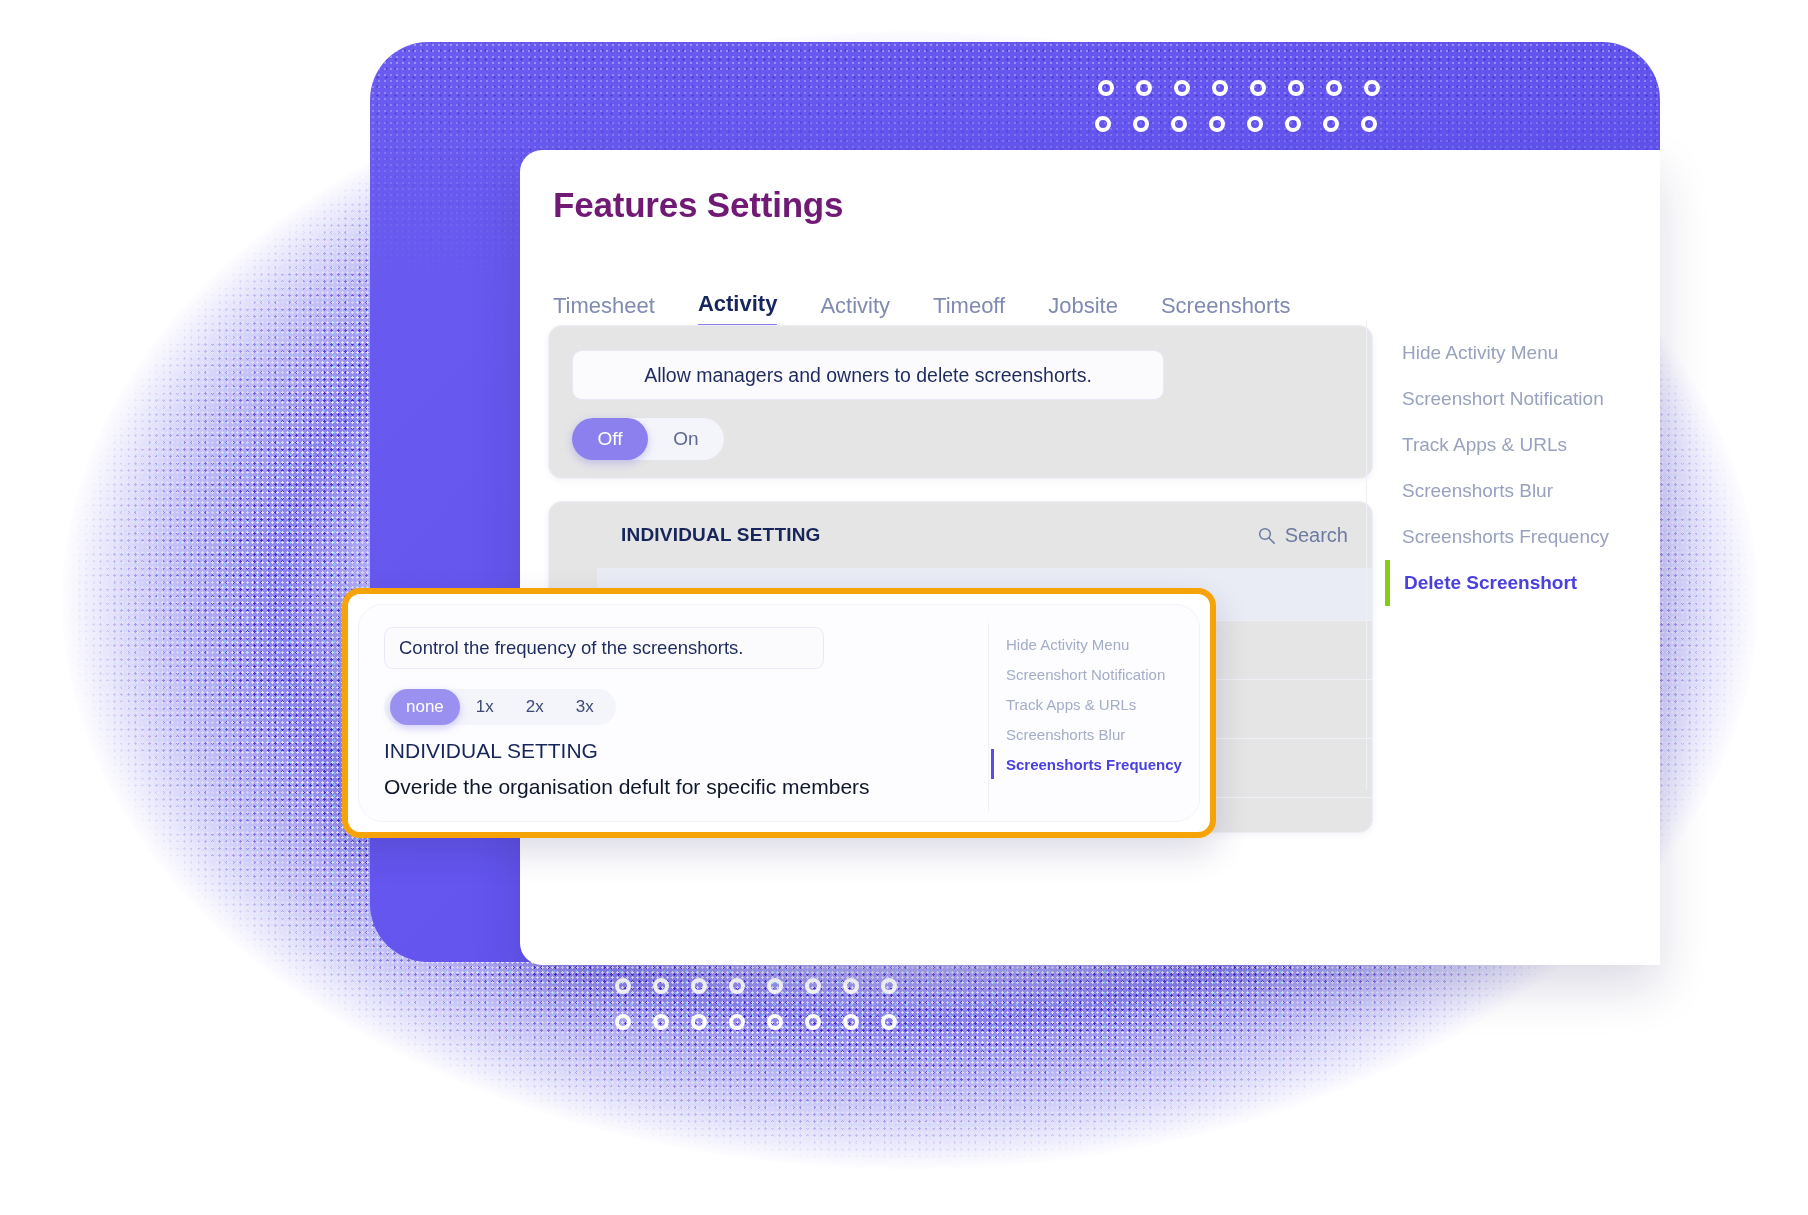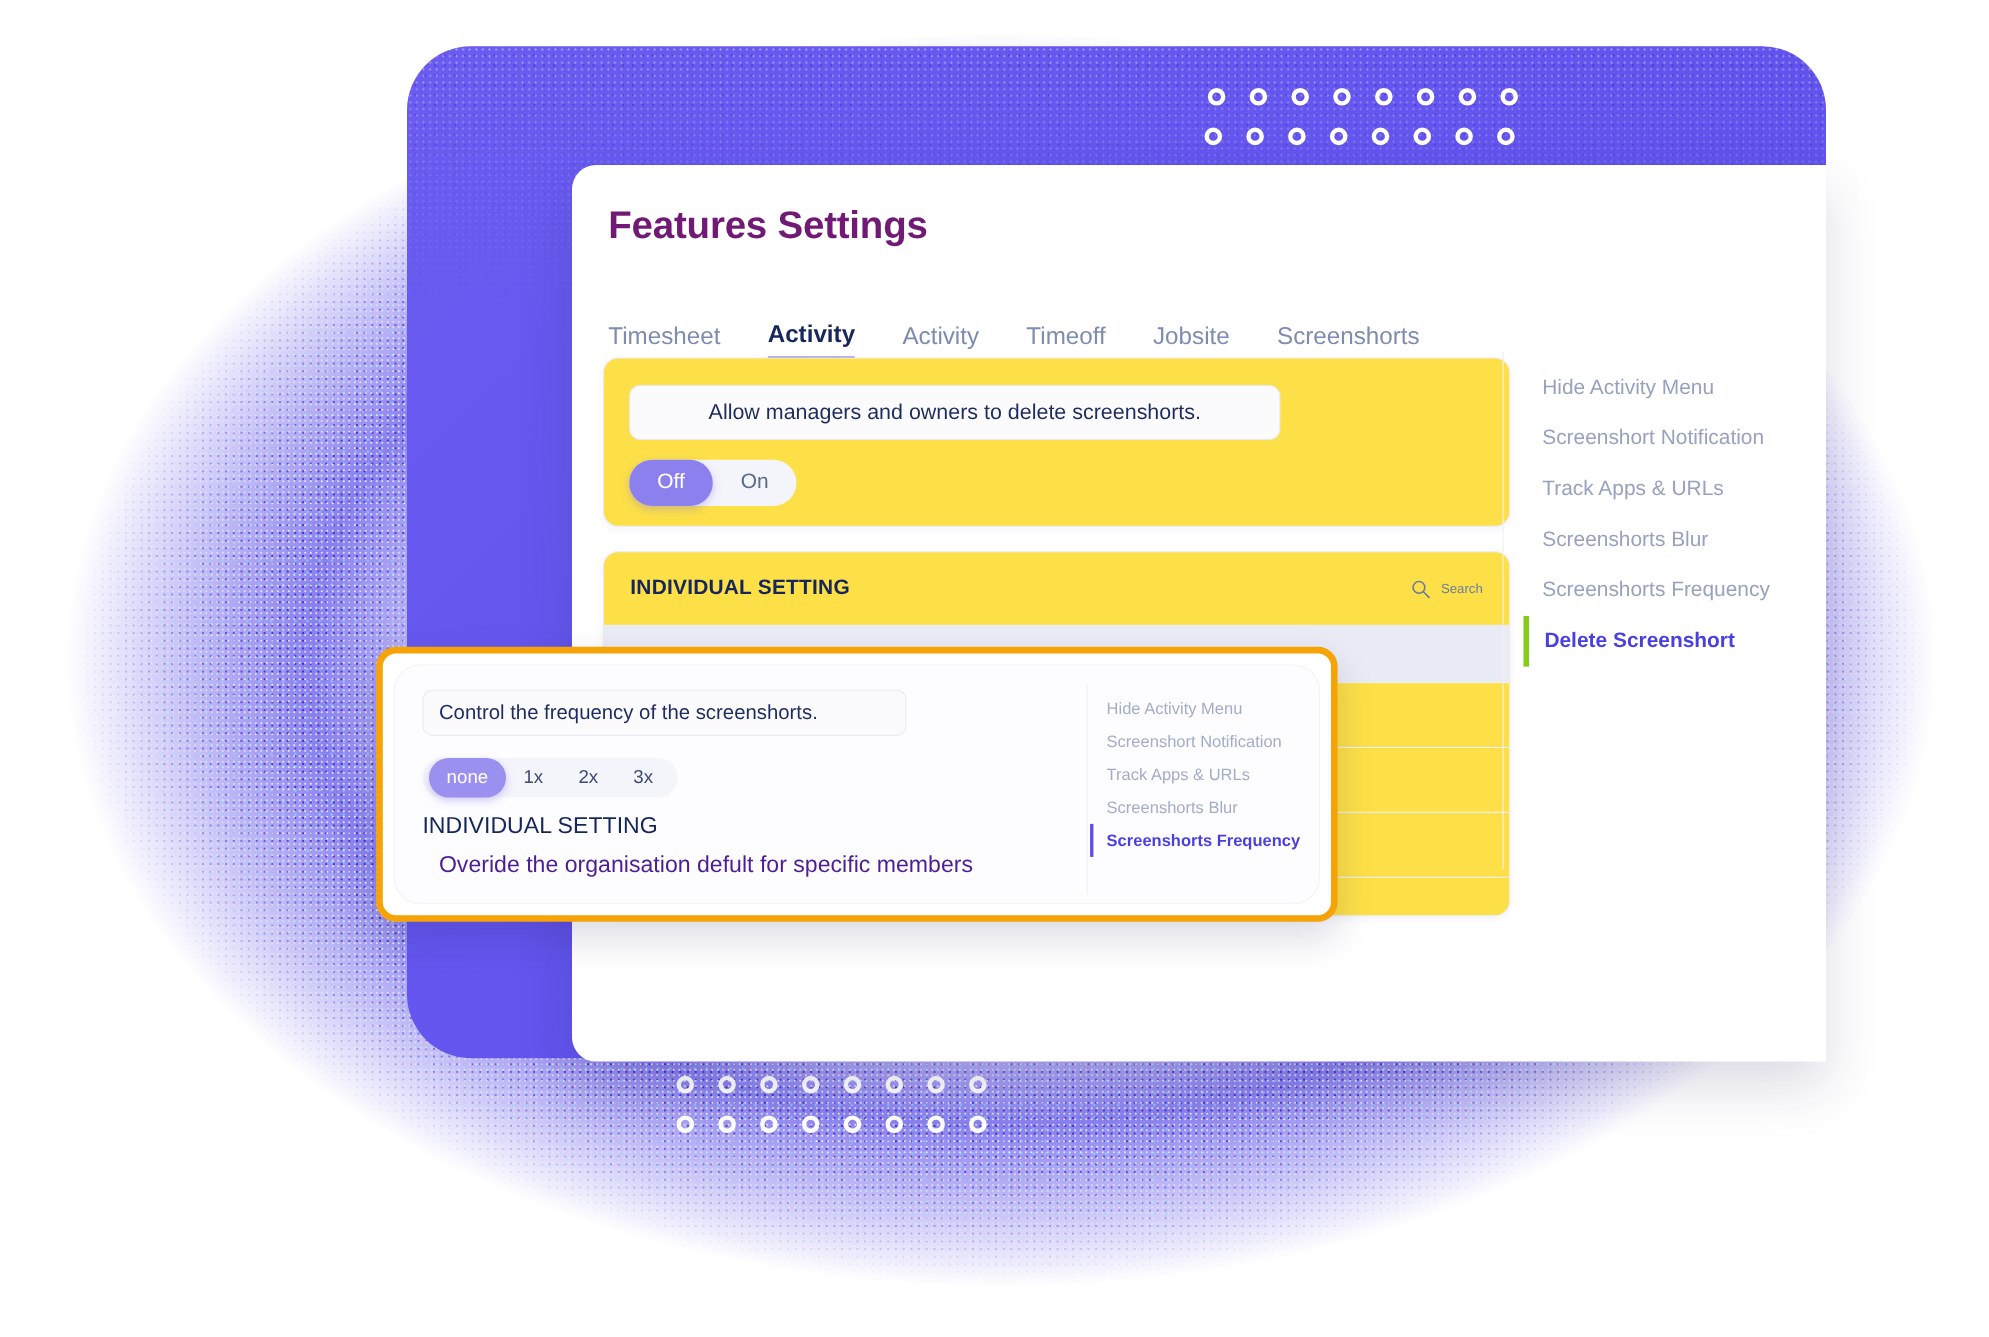--- a/index.html
+++ b/index.html
@@ -126,24 +126,25 @@
     margin-top: 23px;
   }
 
   
   .content-col {
     position: absolute;
     left: 28px; top: 175px;
     width: 825px;
   }
   .panel {
-    background: #fde047;
+    background: #e5e5e5;
     border: 1px solid #eceef8;
     border-radius: 14px;
     box-shadow: 0 2px 7px rgba(40,40,110,.05);
+    padding-left: 48px;
   }
   .panel-a { height: 152px; position: relative; }
   .statement-box {
     position: absolute;
     left: 23px; top: 24px;
     width: 590px;
     height: 48px;
     border: 1px solid #e7eaf6;
     border-radius: 10px;
     background: #fbfbfe;
@@ -202,21 +203,21 @@
     color: #16255a;
     letter-spacing: .2px;
   }
   .search-box {
     display: flex;
     align-items: center;
     gap: 9px;
     cursor: pointer;
   }
   .search-box .label {
-    font-size: 12px;
+    font-size: 20px;
     color: #6d7ba2;
   }
   .search-glyph {
     width: 19px; height: 19px;
     display: block;
   }
   .table-head-row {
     height: 52px;
     background: #e9ecf5;
   }
@@ -351,22 +352,21 @@
   .co-section-label {
     position: absolute;
     left: 25px; top: 134px;
     font-size: 21px;
     color: #16255a;
   }
   .co-desc {
     position: absolute;
     left: 25px; top: 170px;
     font-size: 21px;
-    color: #4c1d95;
-    margin-left: 15px;
+    color: #0f172a;
   }
   .co-menu {
     position: absolute;
     right: 18px; top: 24px;
     width: 190px;
   }
   .co-menu-item {
     height: 30px;
     display: flex;
     align-items: center;

